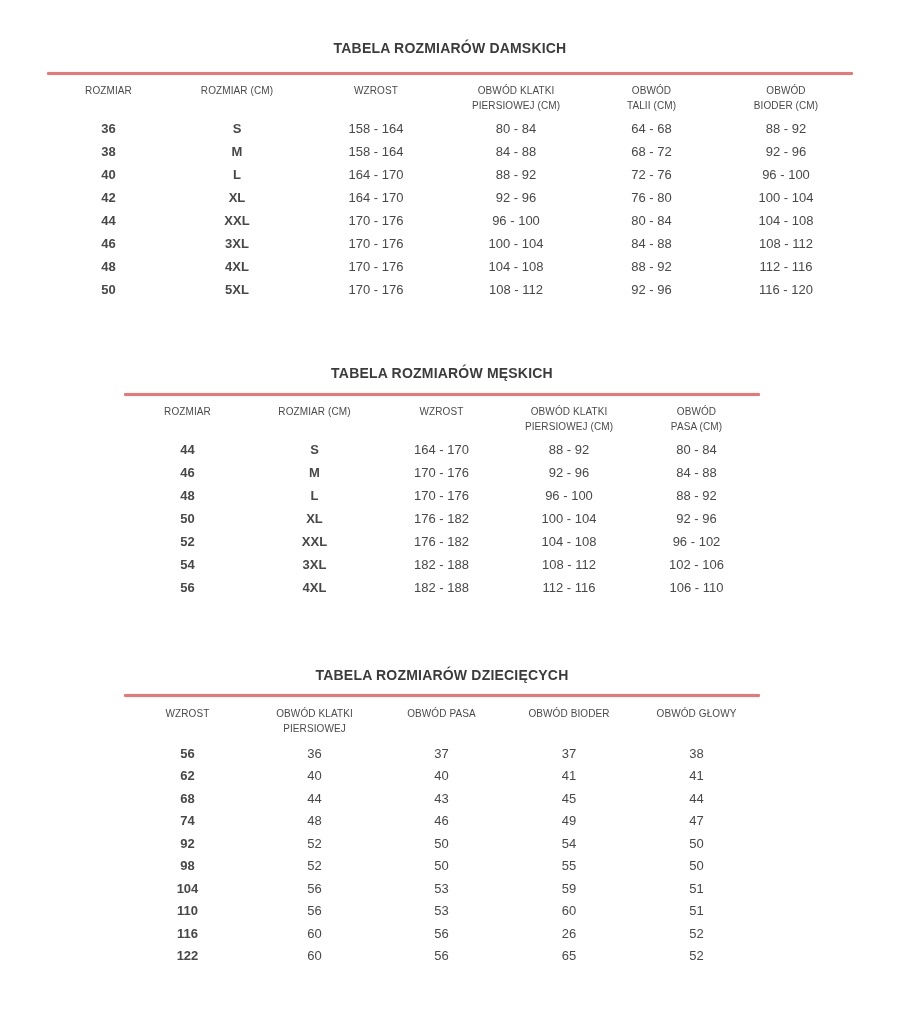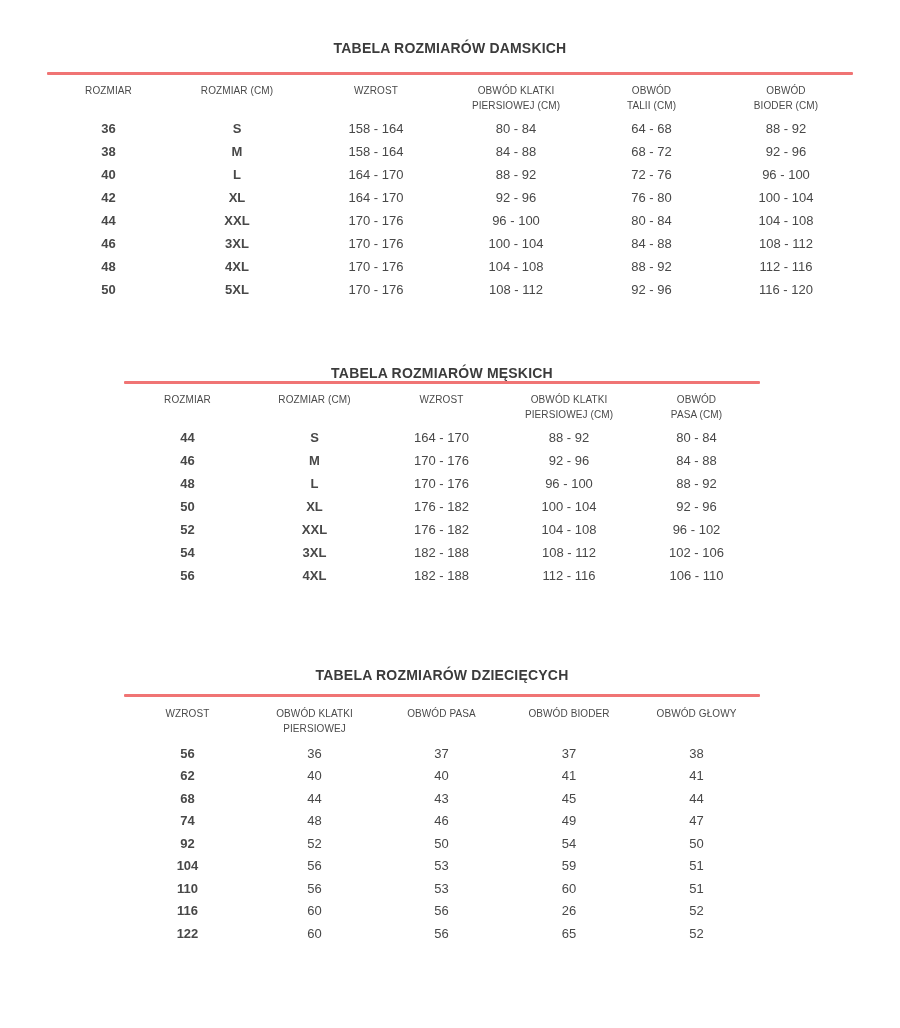--- a/index.html
+++ b/index.html
@@ -57,21 +57,21 @@
   
   .size-section[data-sec="0"] td, .size-section[data-sec="1"] td { height: 23px; }
   .size-section[data-sec="2"] td { height: 22.5px; }
   .size-section[data-sec="2"] th { padding: 9px 0 6px 0; }
   td.b { font-weight: bold; color: #3f3f3f; }
 
   
   #sec-women    { top: 40px;  left: 47px;  width: 806px; }
   #sec-women h2 { margin-bottom: 16px; }
   #sec-men      { top: 365px; left: 124px; width: 636px; }
-  #sec-men h2   { }
+  #sec-men h2   { margin-bottom: 12px; }
   #sec-kids     { top: 667px; left: 124px; width: 636px; }
   #sec-kids h2  { margin-bottom: 11px; }
 </style>
 </head>
 <body>
 
 <section class="size-section" id="sec-women" data-sec="0">
   <h2>TABELA ROZMIARÓW DAMSKICH</h2>
   <div class="rule"></div>
   <table class="size-table">
@@ -286,20 +286,27 @@
           <td>47</td>
         </tr>
         <tr>
           <td class="b">92</td>
           <td>52</td>
           <td>50</td>
           <td>54</td>
           <td>50</td>
         </tr>
         <tr>
+          <td class="b">98</td>
+          <td>52</td>
+          <td>50</td>
+          <td>55</td>
+          <td>50</td>
+        </tr>
+        <tr>
           <td class="b">104</td>
           <td>56</td>
           <td>53</td>
           <td>59</td>
           <td>51</td>
         </tr>
         <tr>
           <td class="b">110</td>
           <td>56</td>
           <td>53</td>

